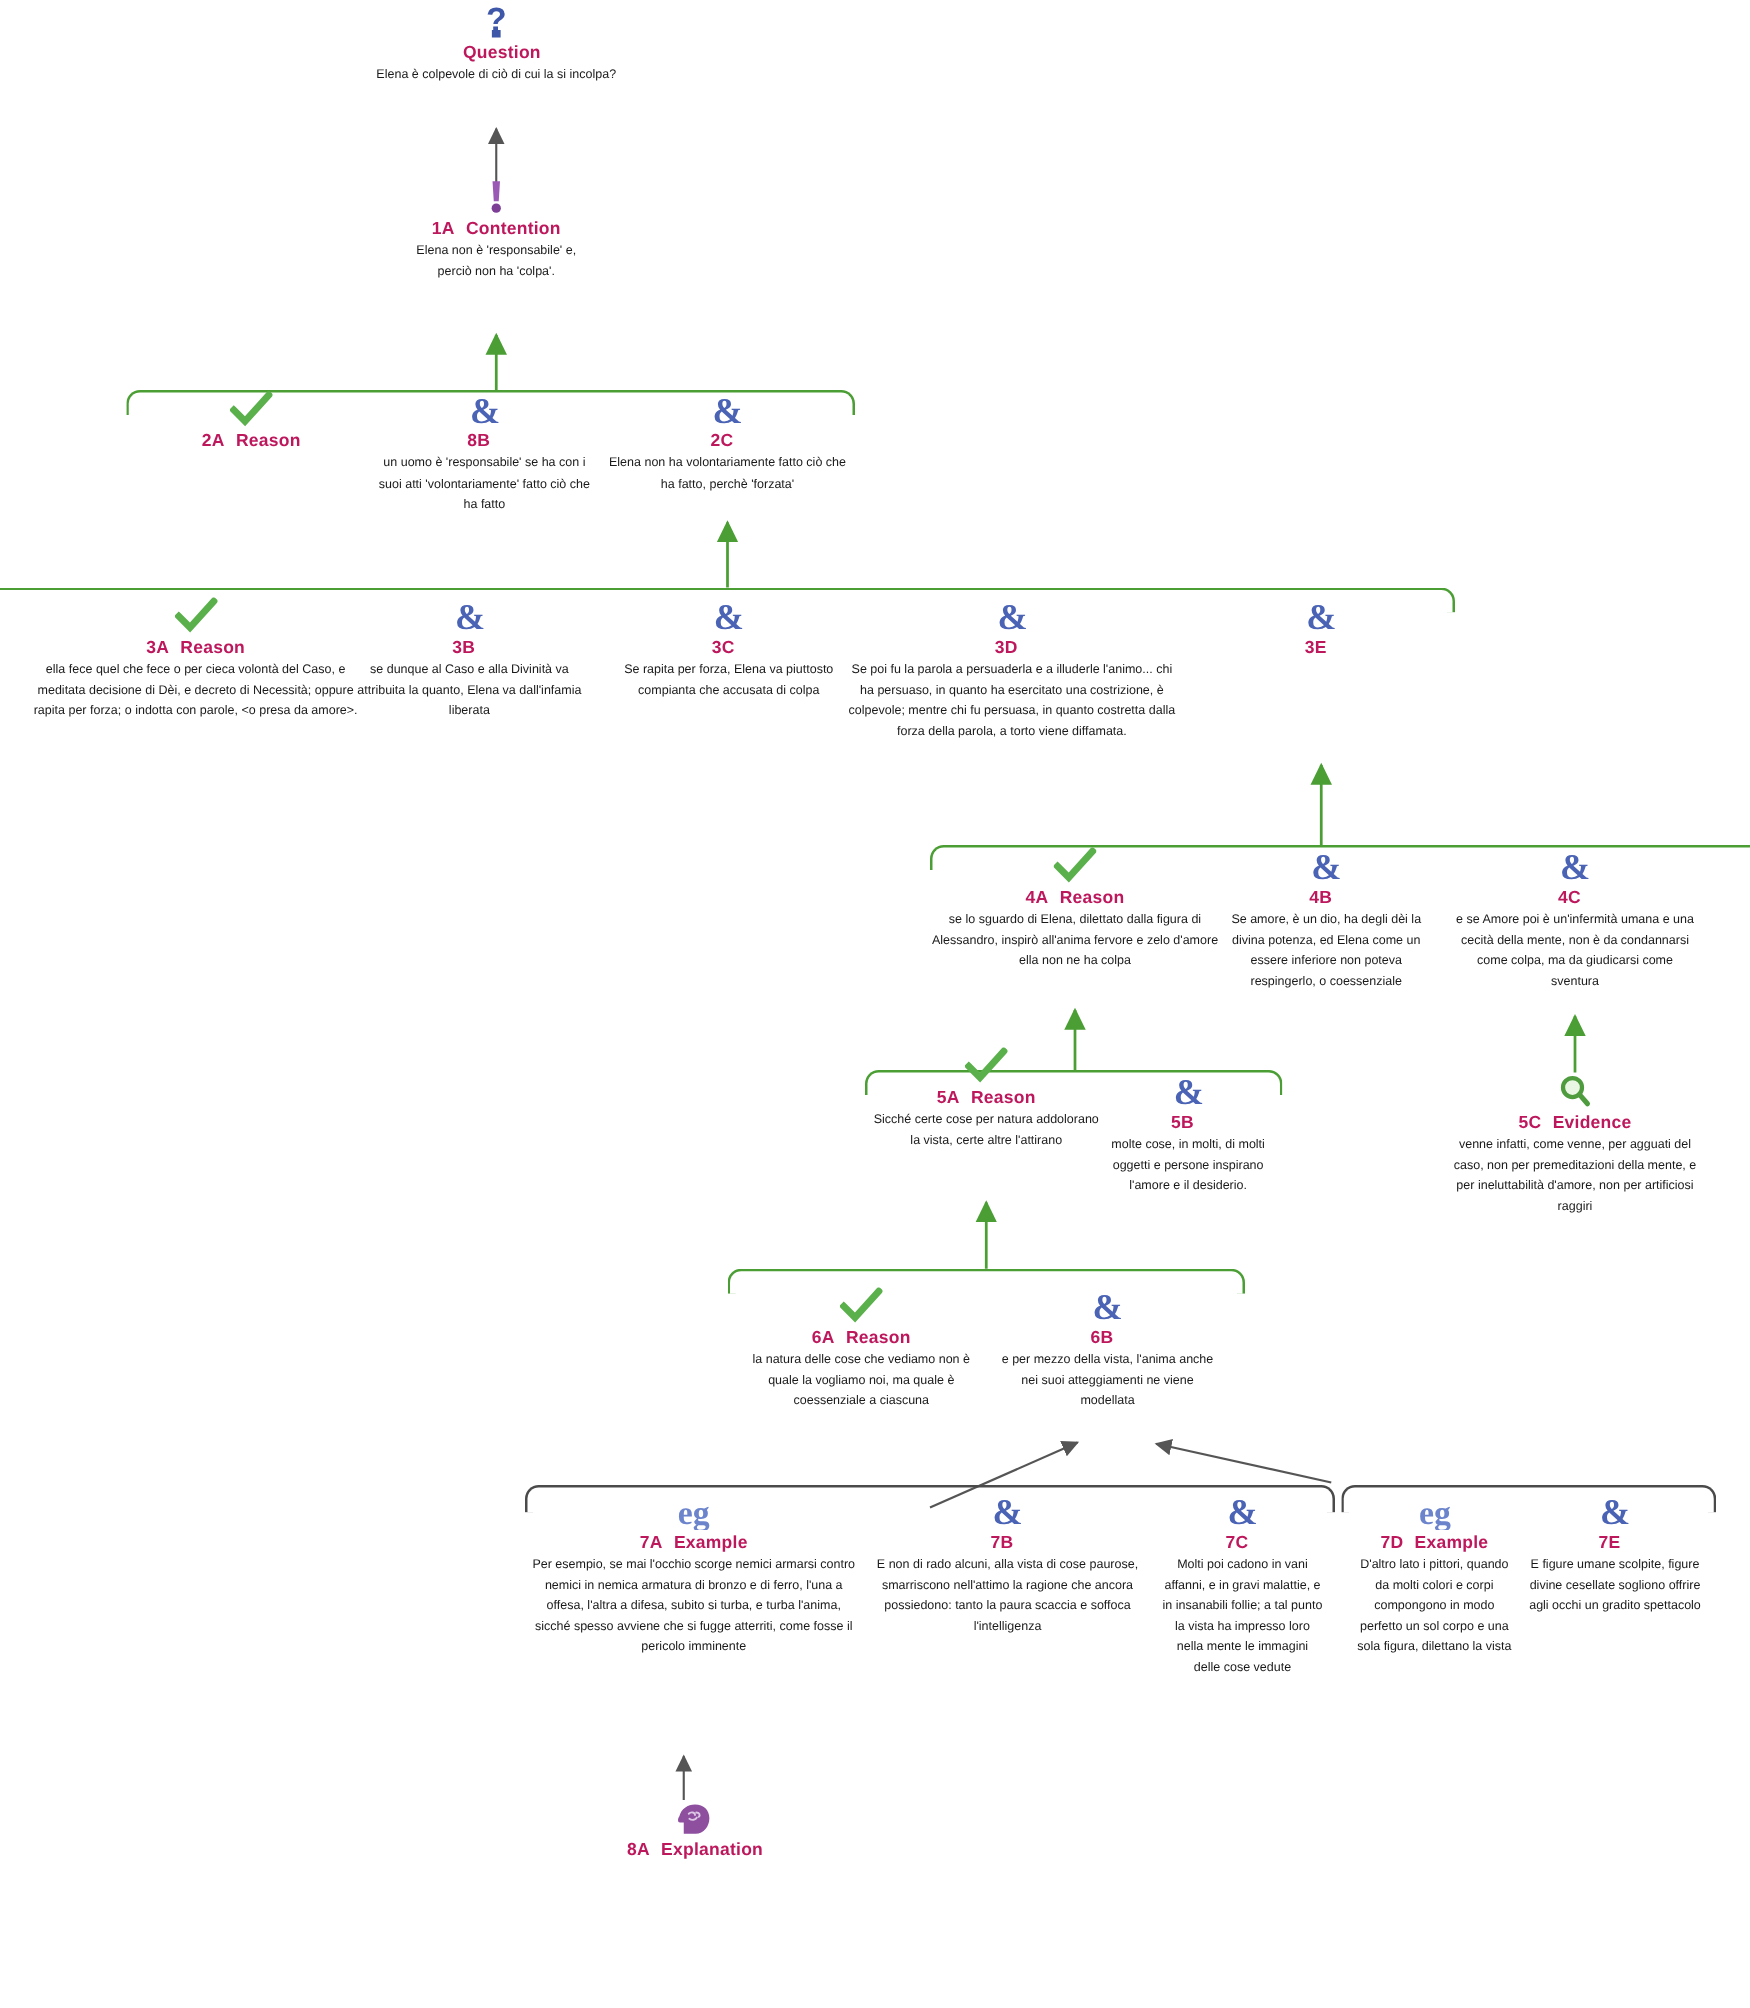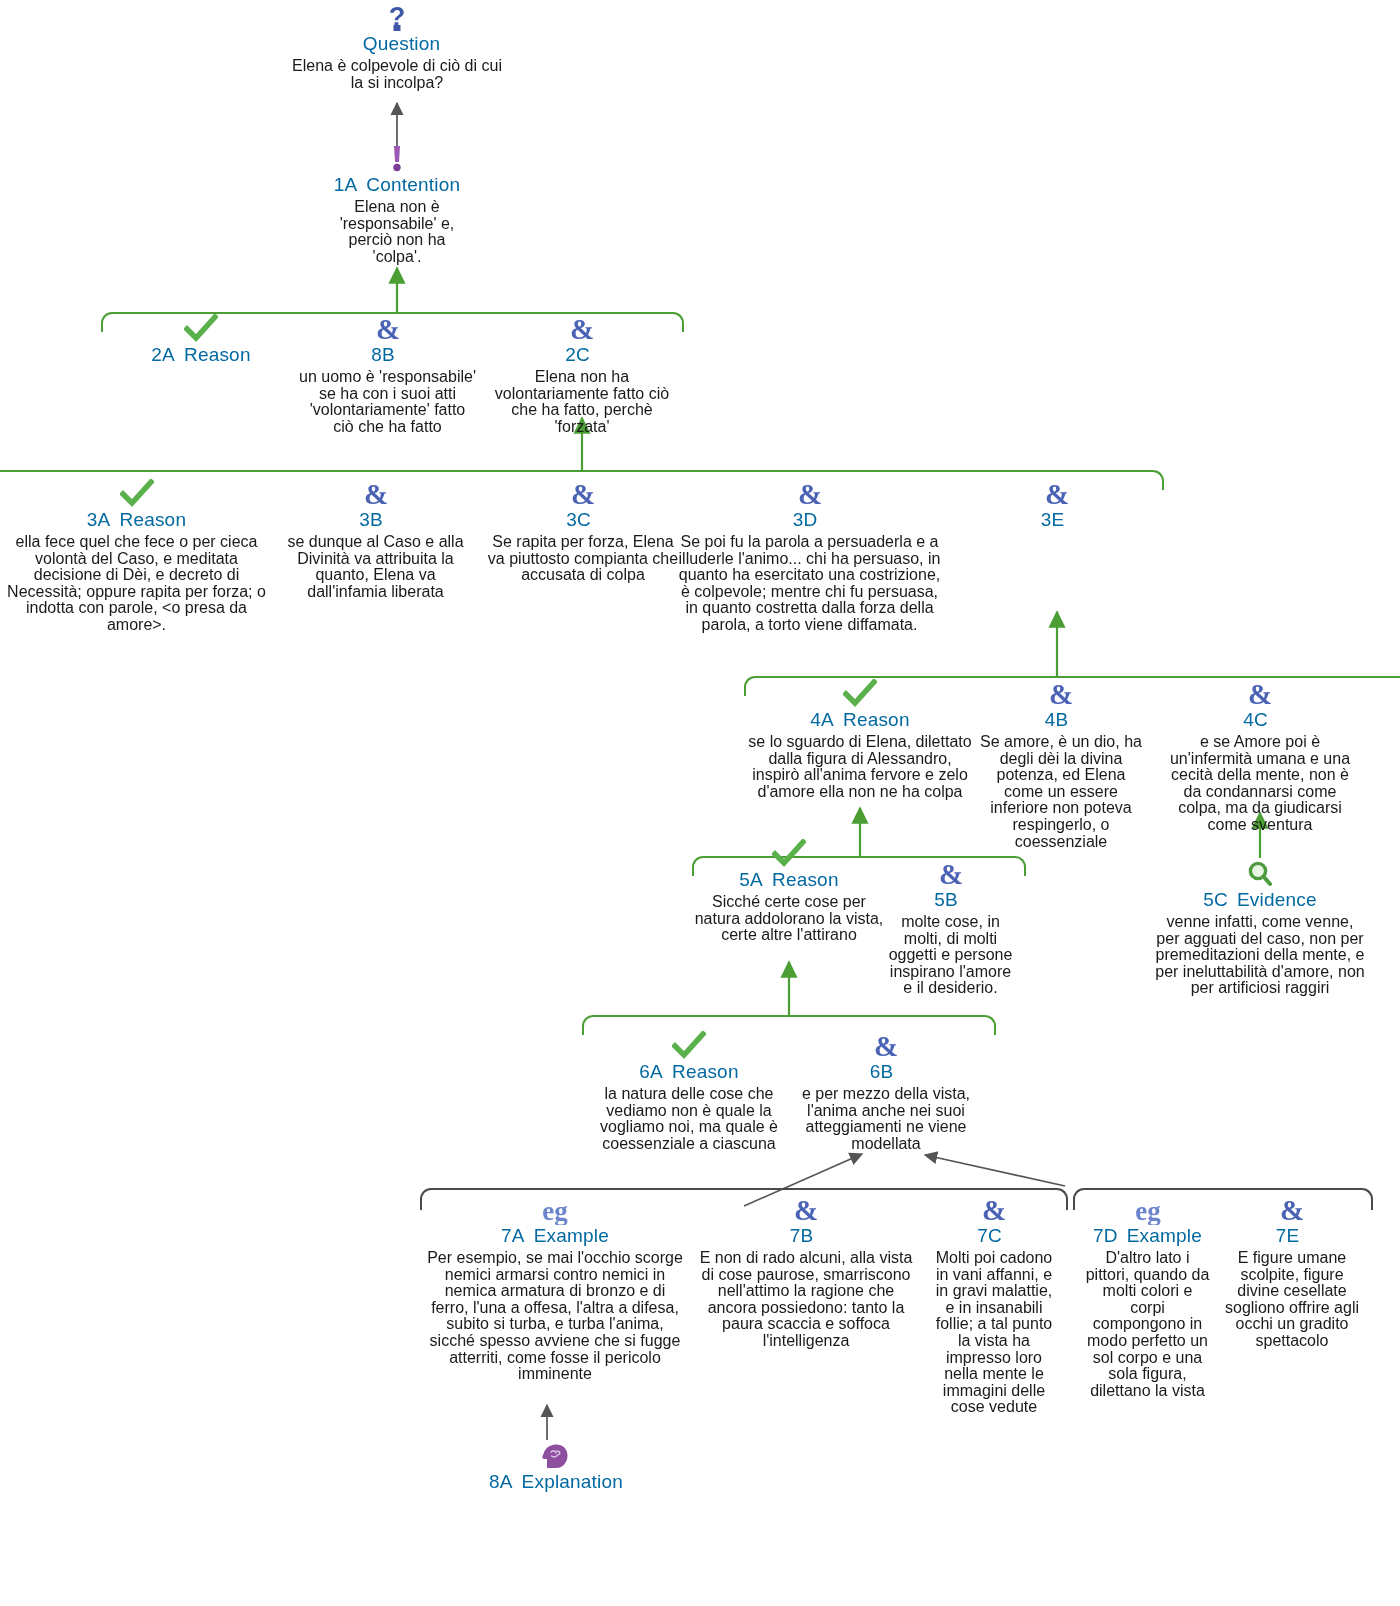--- a/index.html
+++ b/index.html
@@ -30,30 +30,30 @@
     text-align: center;
     box-sizing: border-box;
   }
   .node-icon {
     height: 30px;
     line-height: 30px;
     margin-bottom: 1px;
   }
   .node-icon svg { display: inline-block; vertical-align: middle; }
   .node-head {
-    font-size: 19px;
-    font-weight: normal;
+    font-size: 14px;
+    font-weight: bold;
     letter-spacing: .2px;
-    color: #0369a1;
+    color: #be185d;
     margin-bottom: 3px;
     white-space: nowrap;
   }
   .node-head .nid { margin-right: 9px; }
   .node-text {
-    font-size: 16px;
+    font-size: 10px;
     line-height: 16.6px;
     color: #1a1a1a;
   }
   .bracket {
     position: absolute;
     border: 2.2px solid #4a9e33;
     border-bottom: none;
     border-radius: 11px 11px 0 0;
     box-sizing: border-box;
     background: transparent;
@@ -174,21 +174,21 @@
       <svg width="26" height="30" viewBox="0 0 26 30">
         <text x="13" y="25" font-family="Liberation Serif, serif" font-size="29" font-weight="bold" fill="#4a63b5" text-anchor="middle">&amp;</text>
       </svg>
     </div>
     <div class="node-head">
       <span class="nid">2C</span><span></span>
     </div>
     <div class="node-text">Elena non ha volontariamente fatto ciò che ha fatto, perchè 'forzata'</div>
   </div>
 
-  <div class="node" style="left:0; top:478px; width:273px;">
+  <div class="node" style="left:20px; top:478px; width:273px;">
     <div class="node-icon">
       <svg width="34" height="30" viewBox="0 0 34 30">
         <path d="M3,15 L12,24 L31,3" stroke="#5ab04a" stroke-width="5.5" fill="none" stroke-linecap="square"></path>
       </svg>
     </div>
     <div class="node-head">
       <span class="nid">3A</span><span>Reason</span>
     </div>
     <div class="node-text">ella fece quel che fece o per cieca volontà del Caso, e meditata decisione di Dèi, e decreto di Necessità; oppure rapita per forza; o indotta con parole, &lt;o presa da amore&gt;.</div>
   </div>

